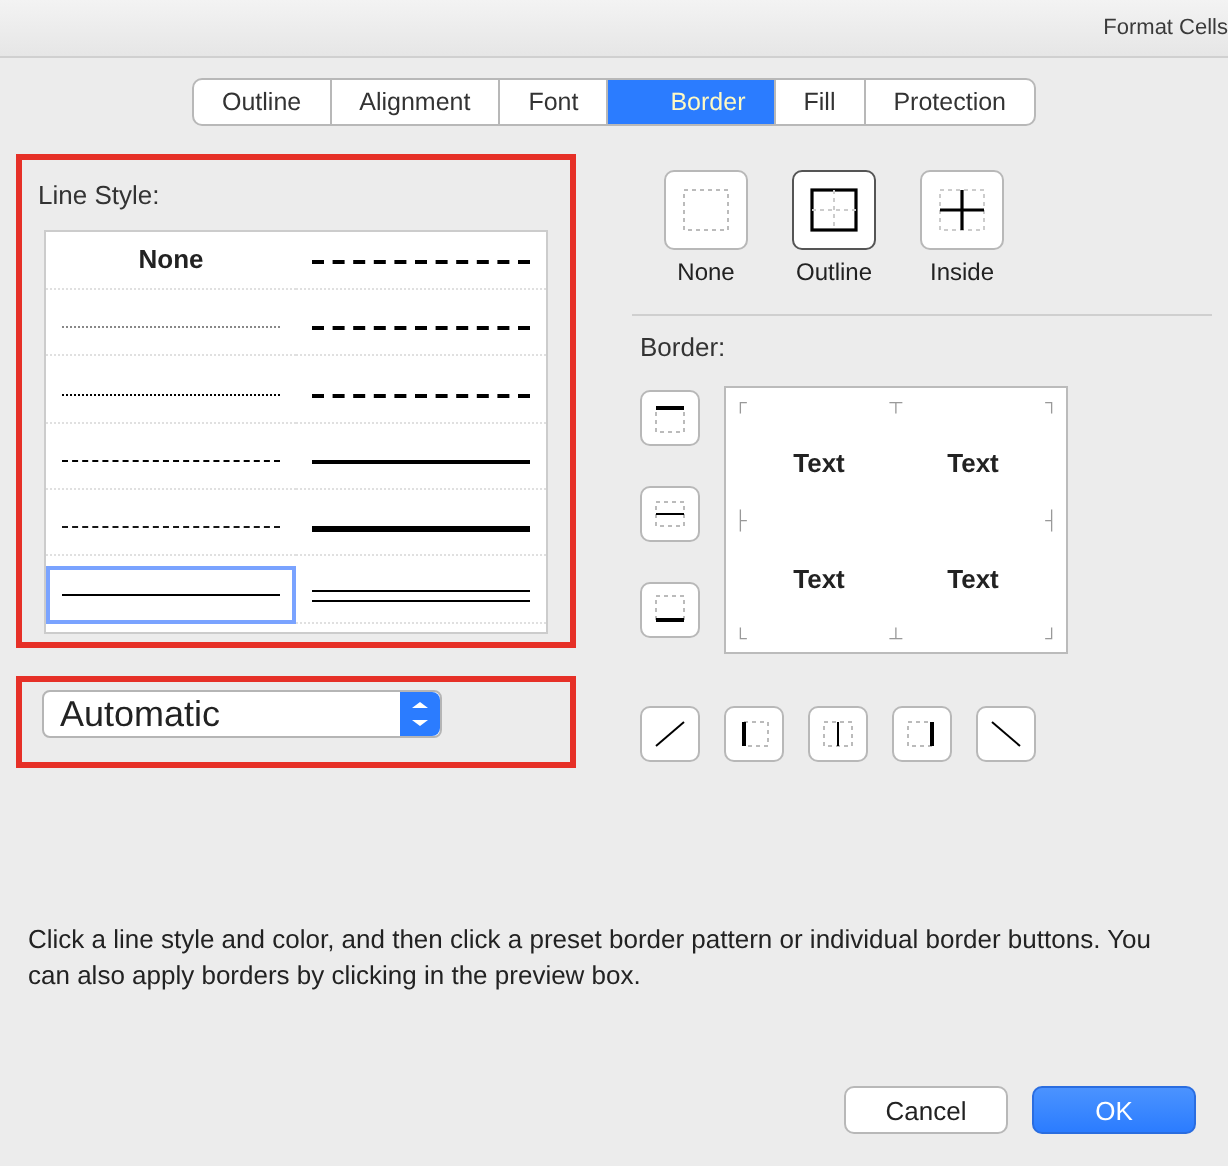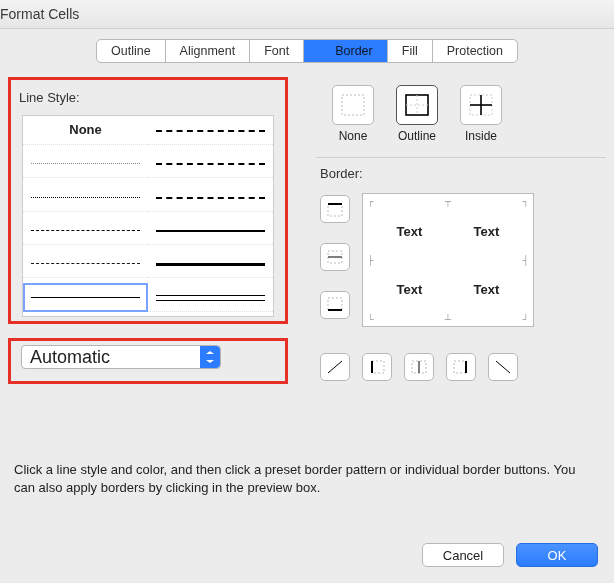--- a/index.html
+++ b/index.html
@@ -4,43 +4,43 @@
 <style>
   html, body { margin:0; padding:0; }
   body {
     width:614px; height:583px;
     background:#ececec;
     font-family: -apple-system, "Helvetica Neue", Arial, sans-serif;
     font-size:13px; color:#222;
     overflow:hidden;
   }
   .titlebar {
-    height:28px; line-height:28px; text-align:left;
-    font-size:14px; color:#3a3a3a;
+    height:28px; line-height:28px; text-align:right;
+    font-size:11px; color:#3a3a3a;
     border-bottom:1px solid #d0d0d0;
     background:linear-gradient(#f3f3f3,#e6e6e6);
     font-weight:500;
   }
   .tabs {
     display:flex; justify-content:center;
     padding:10px 0 0 0;
   }
   .tabstrip {
     display:flex;
     border:1px solid #b8b8b8; border-radius:5px; overflow:hidden;
     background:#fff;
     height:22px;
   }
   .tab {
     padding:0 14px; font-size:12.5px; line-height:22px;
     border-right:1px solid #b8b8b8; cursor:default;
     color:#333;
   }
   .tab:last-child { border-right:none; }
-  .tab.active { background:#2b7cff; color:#0f172a;padding-left:31px; }
+  .tab.active { background:#2b7cff; color:#fef9c3;padding-left:31px; }
 
   .content { padding:14px 8px 0 8px; position:relative; height:430px;}
   .cols { display:flex; gap:24px; }
   .leftcol { width:280px; }
   .rightcol { flex:1; padding-left:4px;}
 
   .annot-box { border:3px solid #e63027; padding:4px; margin-bottom:14px;}
   .section-label { font-size:13px; color:#333; margin:6px 0 10px 4px;}
 
   

